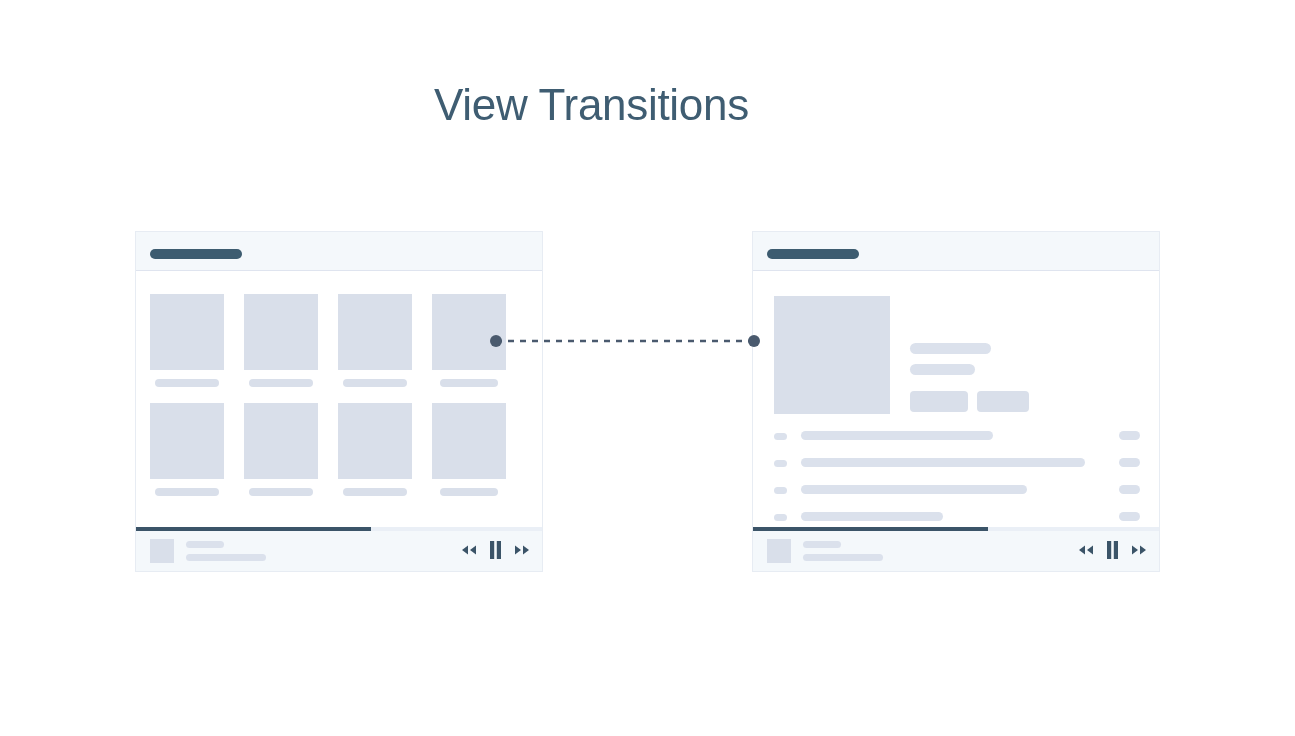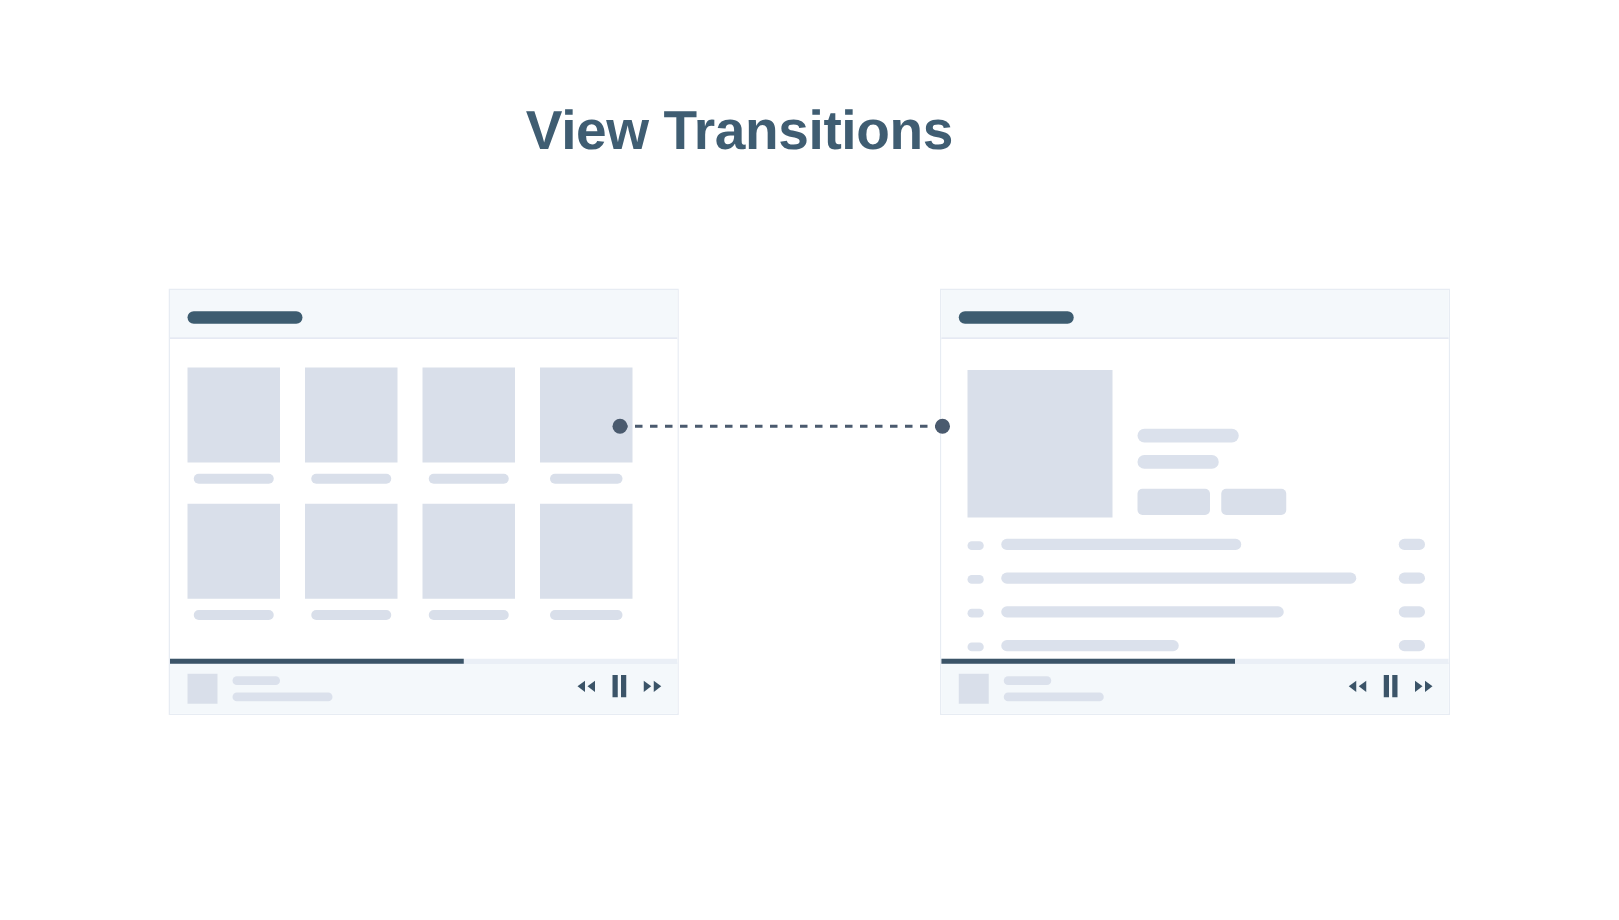--- a/index.html
+++ b/index.html
@@ -15,21 +15,21 @@
     position: relative;
   }
 
   #page-title {
     position: absolute;
     top: 80px;
     left: 0;
     width: 1183px;
     text-align: center;
     font-size: 44px;
-    font-weight: bold;
+    font-weight: normal;
     color: #3f5d72;
     letter-spacing: -0.3px;
   }
 
   
   .panel {
     position: absolute;
     top: 231px;
     width: 408px;
     height: 341px;

